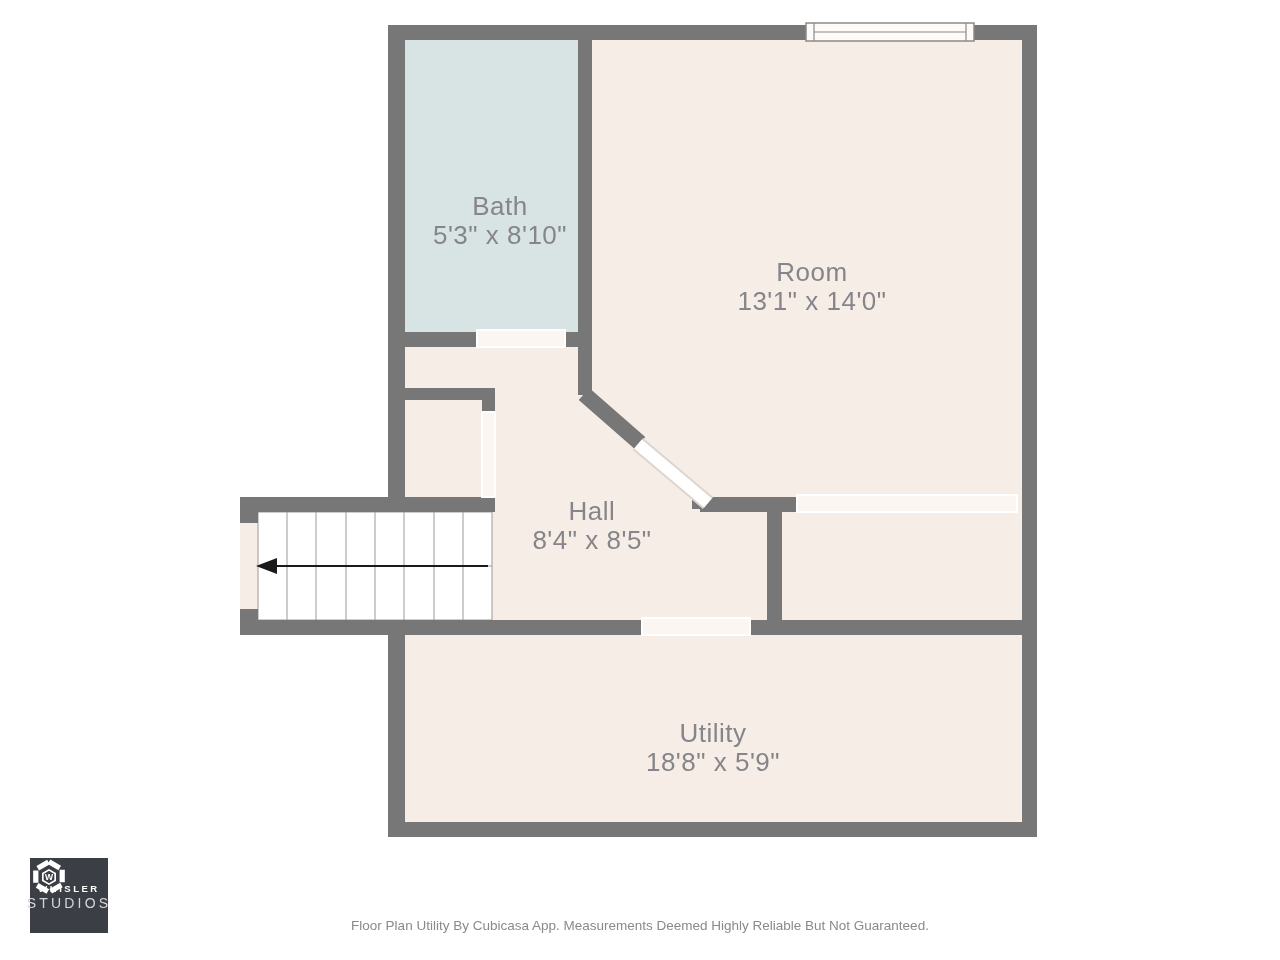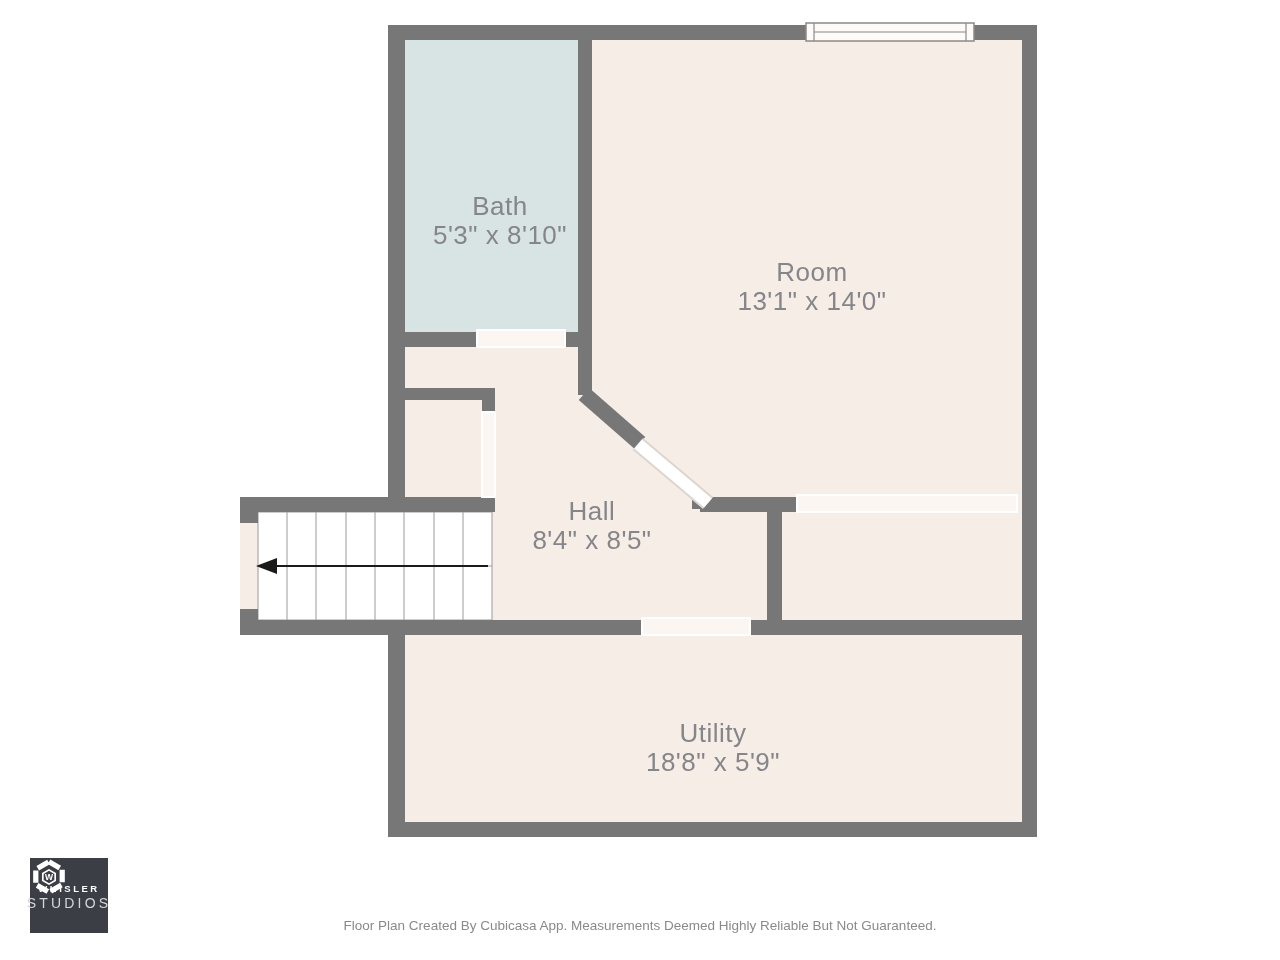--- a/index.html
+++ b/index.html
@@ -106,15 +106,15 @@
   <div class="logo">
     <svg width="38" height="38" viewBox="0 0 40 40">
       <polygon points="20,4 33.9,12 33.9,28 20,36 6.1,28 6.1,12" fill="none" stroke="#ffffff" stroke-width="5.5" stroke-dasharray="13 3.5"></polygon>
       <polygon points="20,12.5 26.5,16.2 26.5,23.8 20,27.5 13.5,23.8 13.5,16.2" fill="none" stroke="#ffffff" stroke-width="1.8"></polygon>
       <text x="20" y="23.2" fill="#ffffff" font-size="9" font-weight="bold" text-anchor="middle" font-family="Liberation Sans, sans-serif">W</text>
     </svg>
     <div class="logo-line1">WHISLER</div>
     <div class="logo-line2">STUDIOS</div>
   </div>
 
-  <div class="footer">Floor Plan Created By Cubicasa App. Measurements Deemed Highly Reliable But Not Guaranteed.</div>
+  <div class="footer">Floor Plan Utility By Cubicasa App. Measurements Deemed Highly Reliable But Not Guaranteed.</div>
 
 </div>
 
 </body></html>

